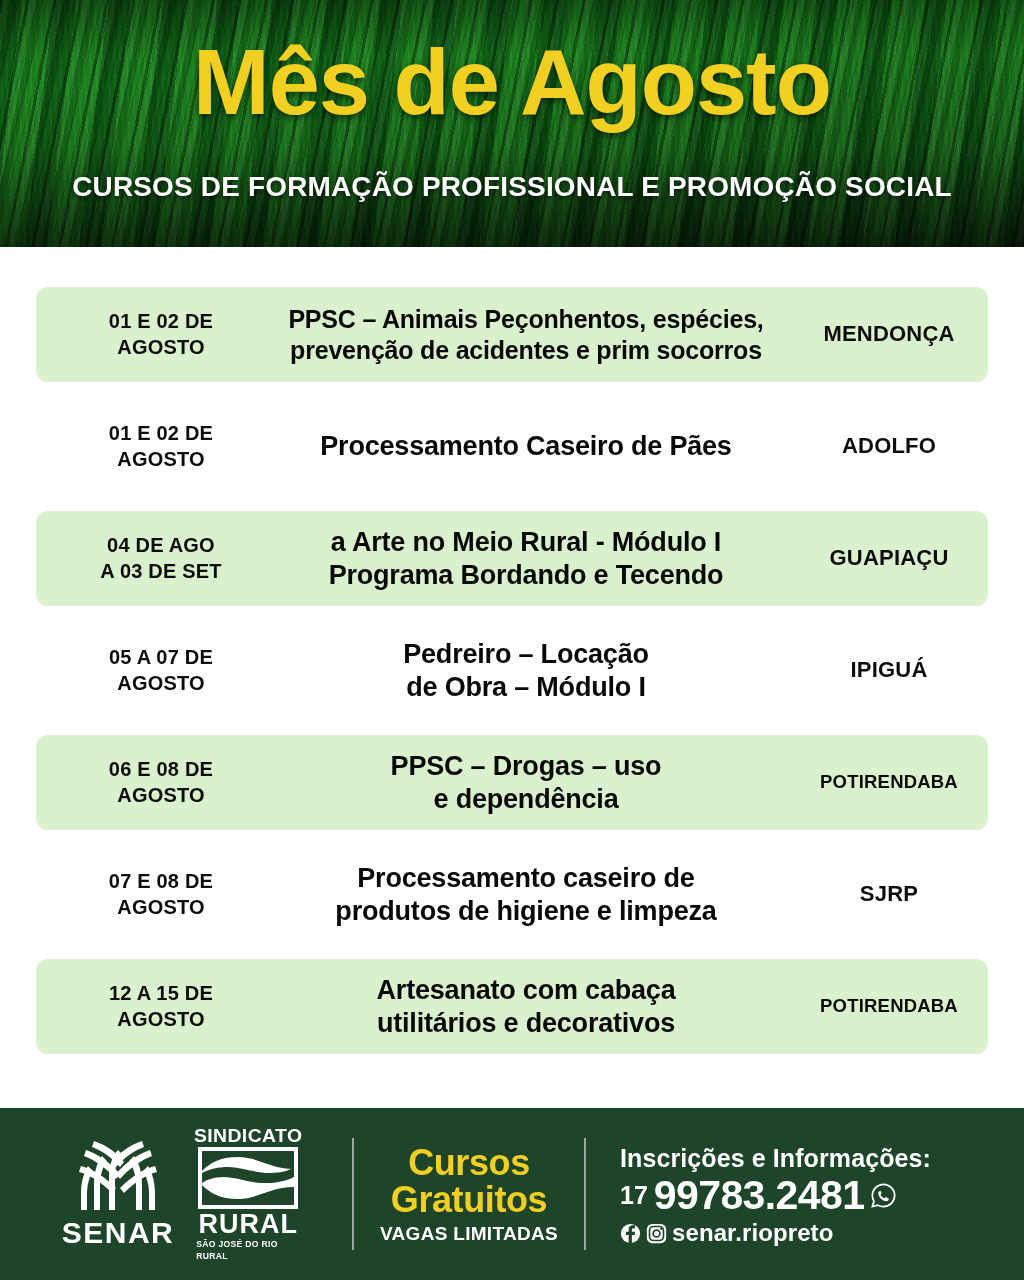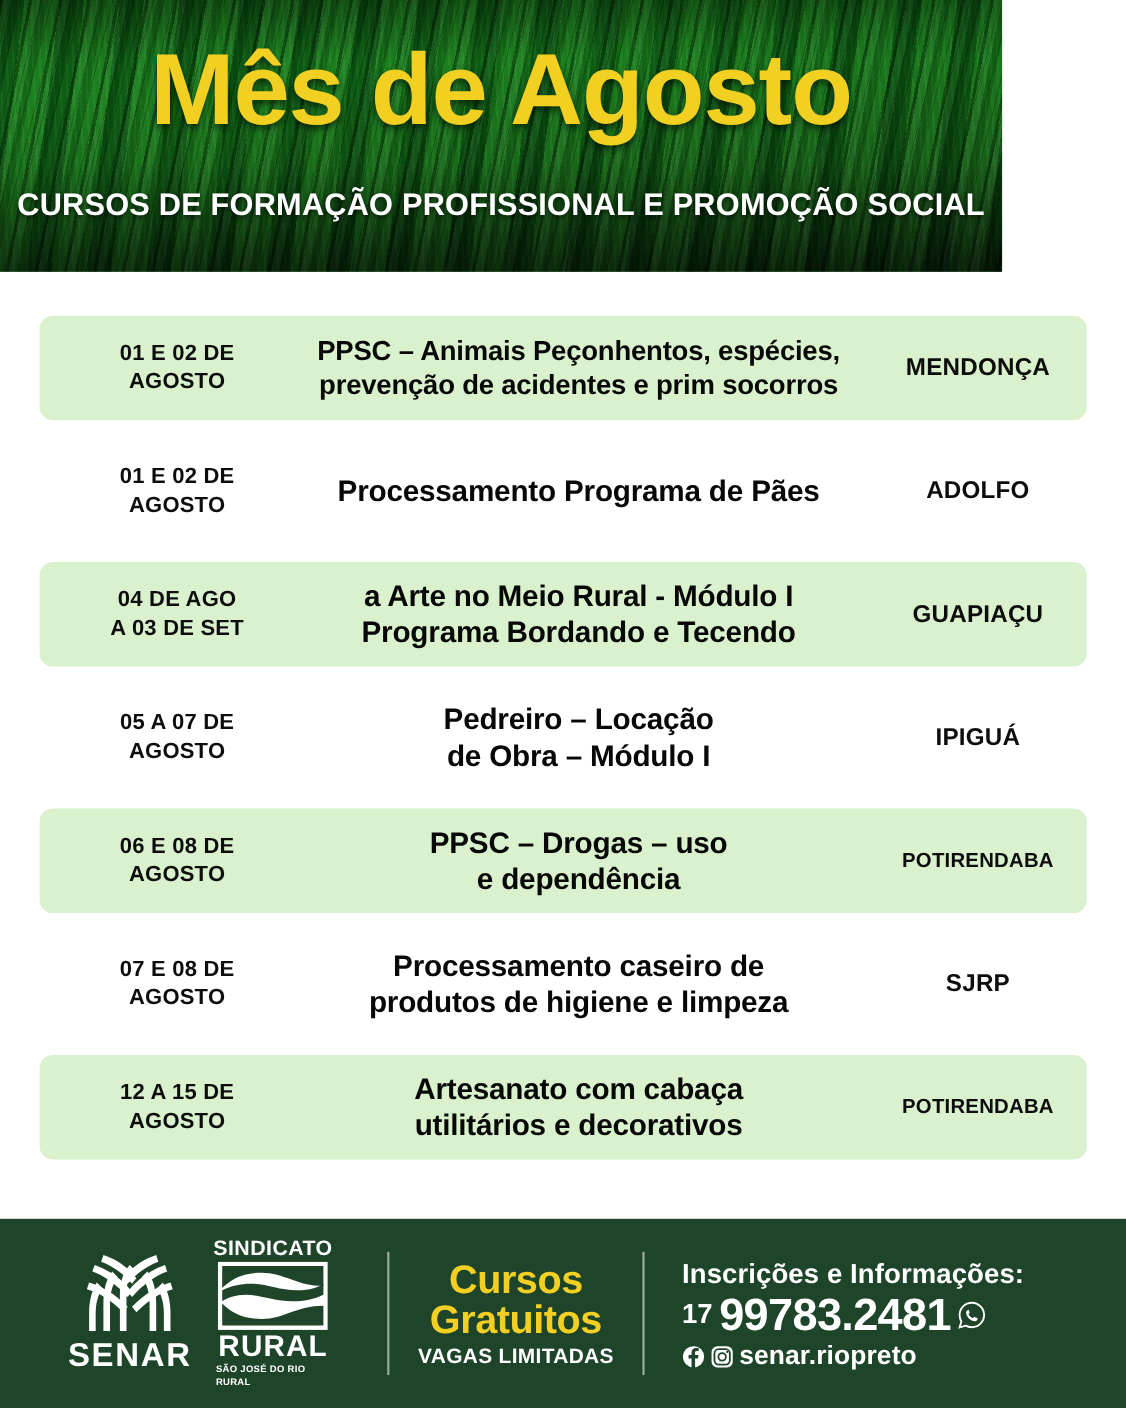--- a/index.html
+++ b/index.html
@@ -7,21 +7,21 @@
   body{
     font-family:"Liberation Sans", sans-serif;
     background:#ffffff;
     overflow:hidden;
   }
   .poster{ position:relative; width:1024px; height:1280px; background:#fff; }
 
   
   .header{
     position:relative;
-    width:911px; height:247px;
+    width:1024px; height:247px;
     overflow:hidden;
     background:#0a5a0f;
   }
   .field{
     position:absolute; inset:0;
     background:
       linear-gradient(180deg, rgba(0,0,0,.30) 0%, rgba(0,0,0,0) 22%, rgba(0,0,0,0) 60%, rgba(0,0,0,.45) 100%),
       repeating-linear-gradient(101deg,
         rgba(0,0,0,.30) 0px, rgba(0,0,0,.30) 3px,
         rgba(255,255,255,.05) 3px, rgba(255,255,255,.05) 10px,
@@ -203,21 +203,21 @@
       </div>
       <div class="loc">MENDONÇA</div>
     </div>
 
     <div class="row">
       <div class="date">
         <div>01 E 02 DE</div>
         <div>AGOSTO</div>
       </div>
       <div class="name">
-        <div>Processamento Programa de Pães</div>
+        <div>Processamento Caseiro de Pães</div>
       </div>
       <div class="loc">ADOLFO</div>
     </div>
 
     <div class="row shaded">
       <div class="date">
         <div>04 DE AGO</div>
         <div>A 03 DE SET</div>
       </div>
       <div class="name">

